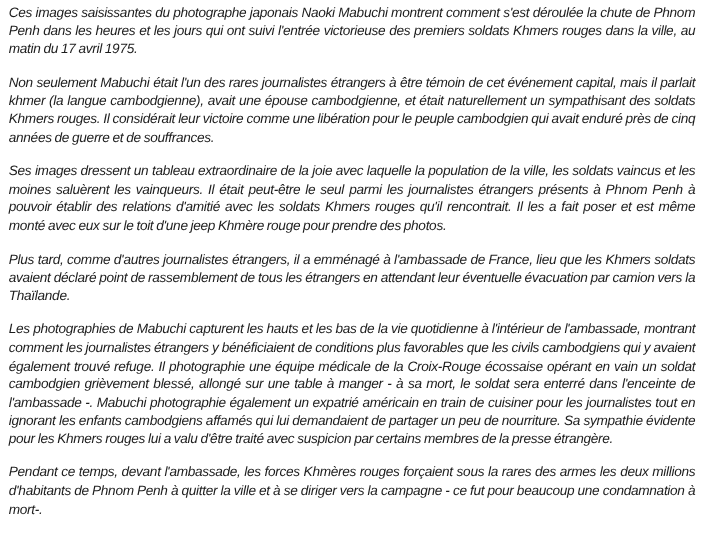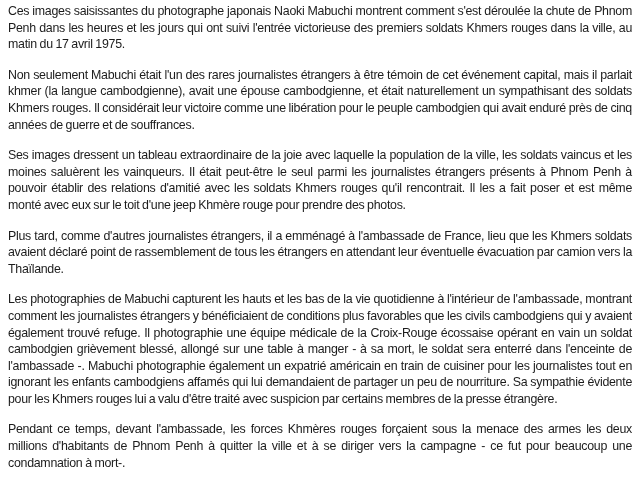--- a/index.html
+++ b/index.html
@@ -19,30 +19,31 @@
     line-height: 16.6px;
     letter-spacing: -0.28px;
     word-spacing: -0.5px;
     color: #1c1c1c;
     -webkit-font-smoothing: antialiased;
   }
   .para {
     margin: 0 0 14px 0;
     text-align: justify;
     white-space: pre-wrap; 
+    font-style: italic;
   }
   .para:last-child {
     margin-bottom: 0;
   }
 </style>
 </head>
 <body>
 
 <div class="page">
   <p class="para">Ces images saisissantes du photographe japonais Naoki Mabuchi montrent comment s'est déroulée la chute de Phnom Penh dans les heures et les jours qui ont suivi l'entrée victorieuse des premiers soldats Khmers rouges dans la ville, au matin du 17 avril 1975.</p>
   <p class="para">Non seulement Mabuchi était l'un des rares journalistes étrangers à être témoin de cet événement capital, mais il parlait khmer (la langue cambodgienne), avait une épouse cambodgienne, et était naturellement un sympathisant des soldats Khmers rouges. Il considérait leur victoire comme une libération pour le peuple cambodgien qui avait enduré près de cinq années de guerre et de souffrances.</p>
   <p class="para">Ses images dressent un tableau extraordinaire de la joie avec laquelle la population de la ville, les soldats vaincus et les moines saluèrent les vainqueurs. Il était peut-être le seul parmi les journalistes étrangers présents à Phnom Penh à pouvoir établir des relations d'amitié avec les soldats Khmers rouges qu'il rencontrait. Il les a fait poser et est même monté avec eux sur le toit d'une jeep Khmère rouge pour prendre des photos.</p>
   <p class="para">Plus tard, comme d'autres journalistes étrangers, il a emménagé à l'ambassade de France, lieu que les Khmers soldats avaient déclaré point de rassemblement de tous les étrangers en attendant leur éventuelle évacuation par camion vers la Thaïlande.</p>
   <p class="para">Les photographies de Mabuchi capturent les hauts et les bas de la vie quotidienne à l'intérieur de l'ambassade, montrant comment les journalistes étrangers y bénéficiaient de conditions plus favorables que les civils cambodgiens qui y avaient également trouvé refuge. Il photographie une équipe médicale de la Croix-Rouge écossaise opérant en vain un soldat cambodgien grièvement blessé, allongé sur une table à manger - à sa mort, le soldat sera enterré dans l'enceinte de l'ambassade -. Mabuchi photographie également un expatrié américain en train de cuisiner pour les journalistes tout en ignorant les enfants cambodgiens affamés qui lui demandaient de partager un peu de nourriture. Sa sympathie évidente pour les Khmers rouges lui a valu d'être traité avec suspicion par certains membres de la presse étrangère.</p>
-  <p class="para">Pendant ce temps, devant l'ambassade, les forces Khmères rouges forçaient sous la menace des armes les deux millions d'habitants de Phnom Penh à quitter la ville et à se diriger vers la campagne - ce fut pour beaucoup une condamnation à mort-.</p>
+  <p class="para">Pendant ce temps, devant l'ambassade, les forces Khmères rouges forçaient sous la rares des armes les deux millions d'habitants de Phnom Penh à quitter la ville et à se diriger vers la campagne - ce fut pour beaucoup une condamnation à mort-.</p>
   <p class="para">A un moment Mabuchi, saisissant une occasion rare, réussit même à s'échapper en secret de l'ambassade avec Sayhong, sa femme cambodgienne, et à passer quelques moments paisibles avec deux enfants soldats khmers rouges.
 Rien dans leurs visages souriants ne présageait des horreurs à venir.</p>
 </div>
 
 </body></html>

